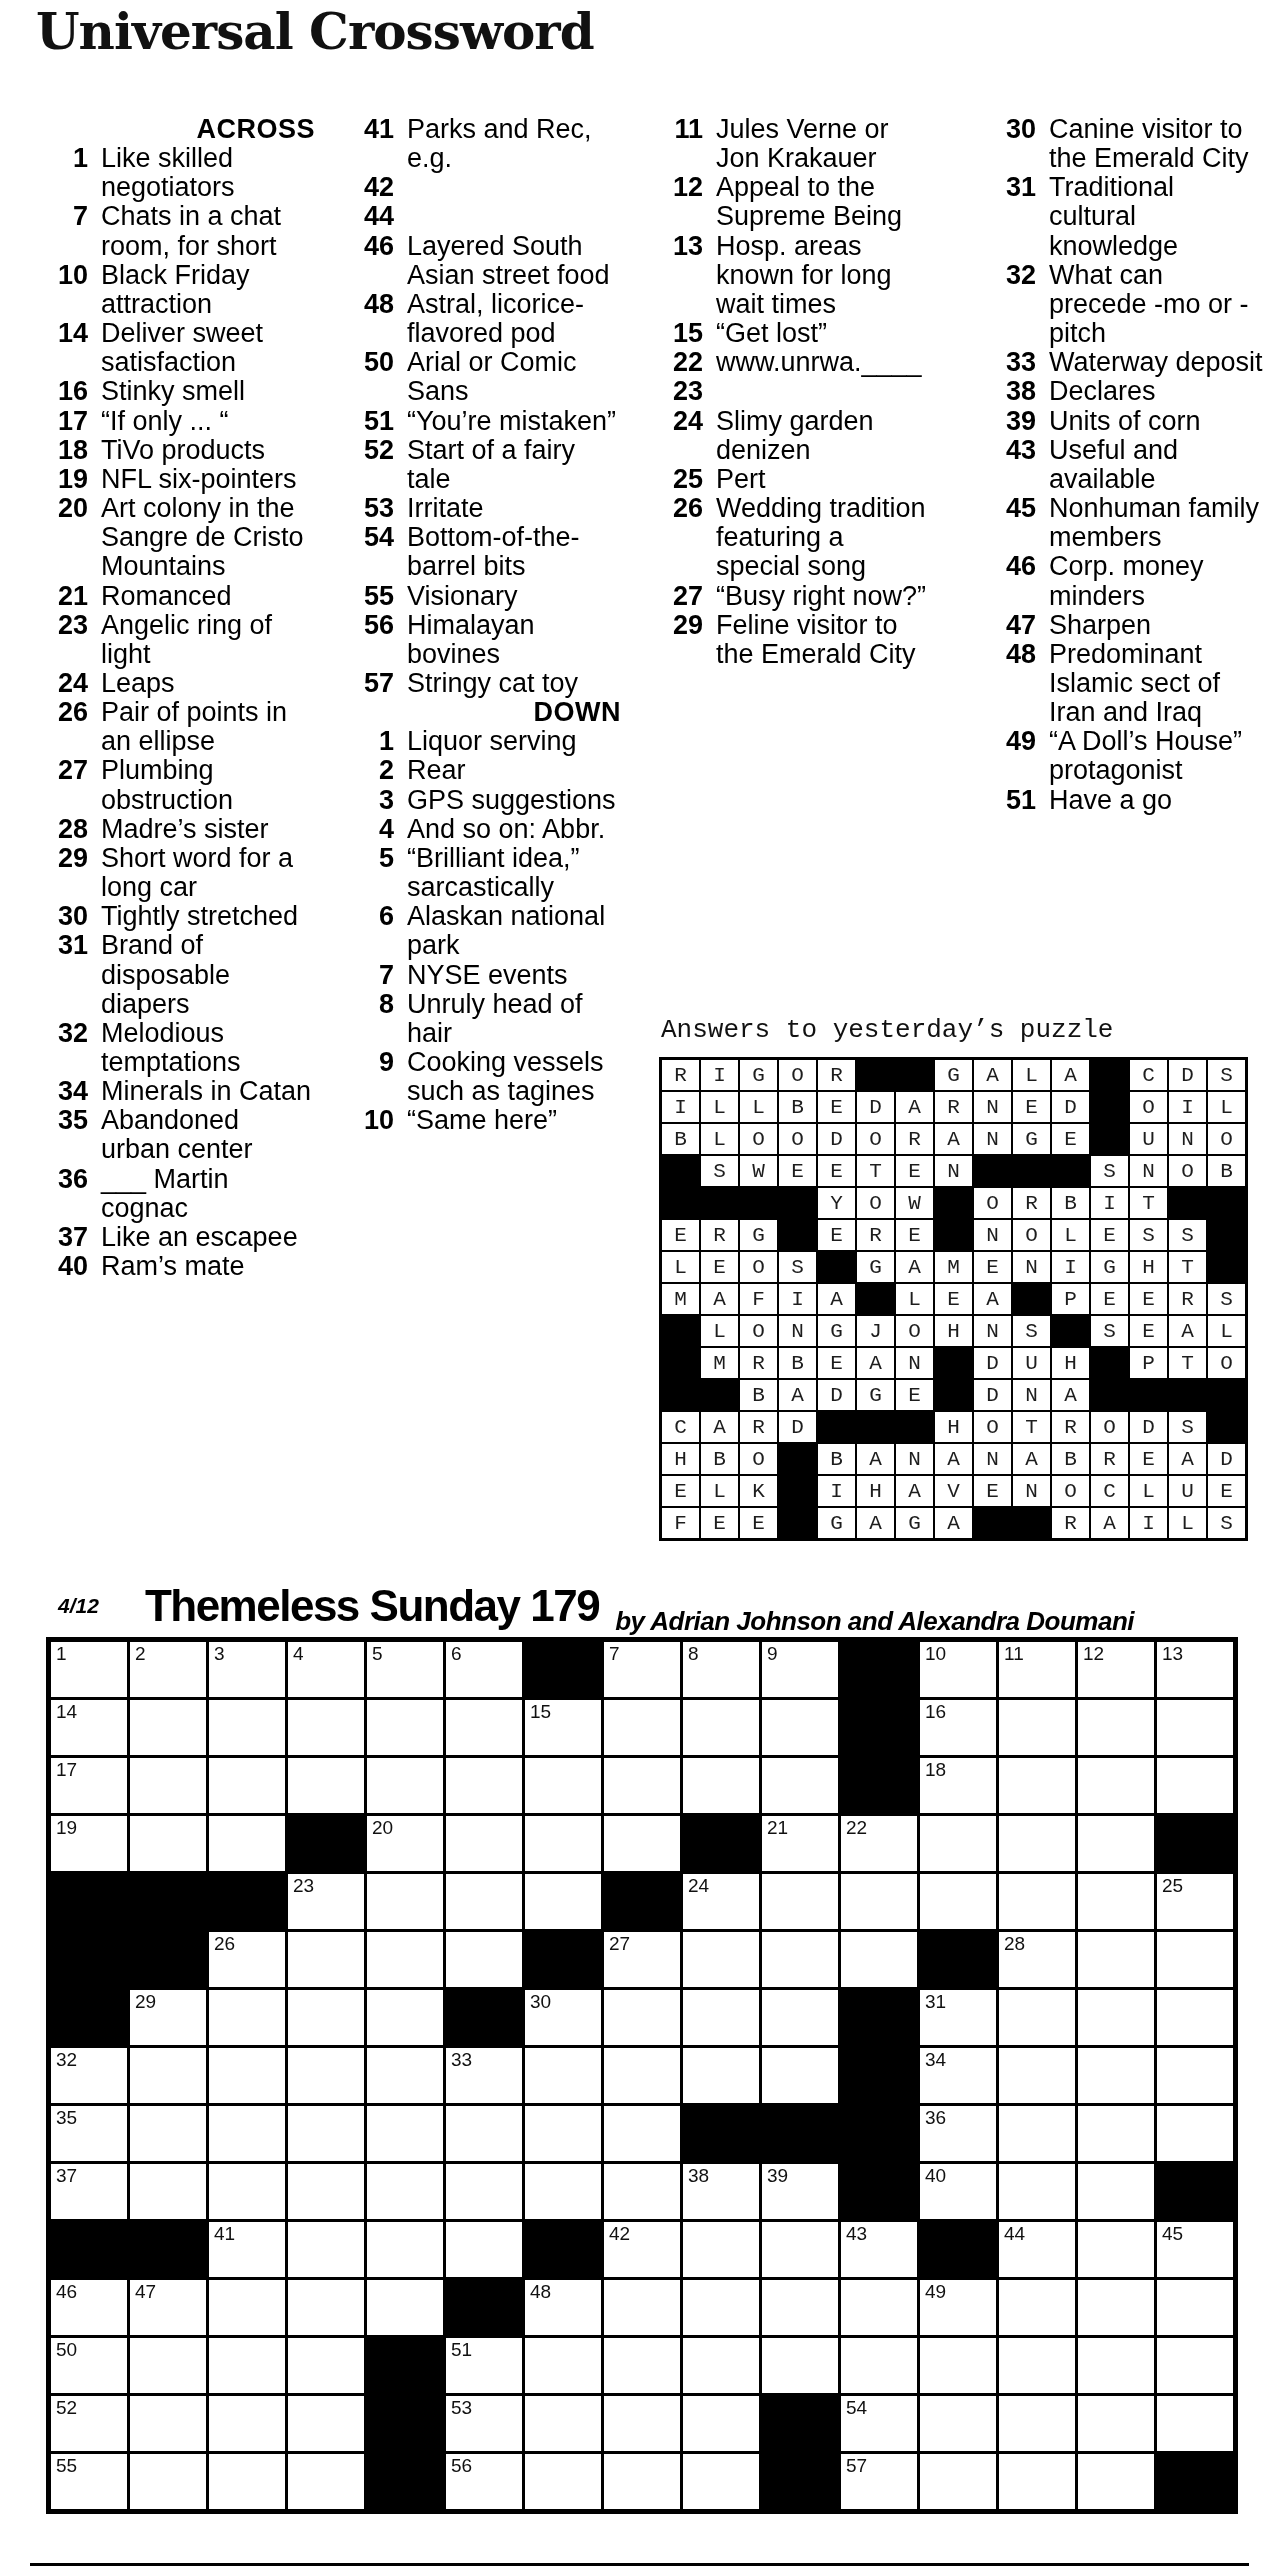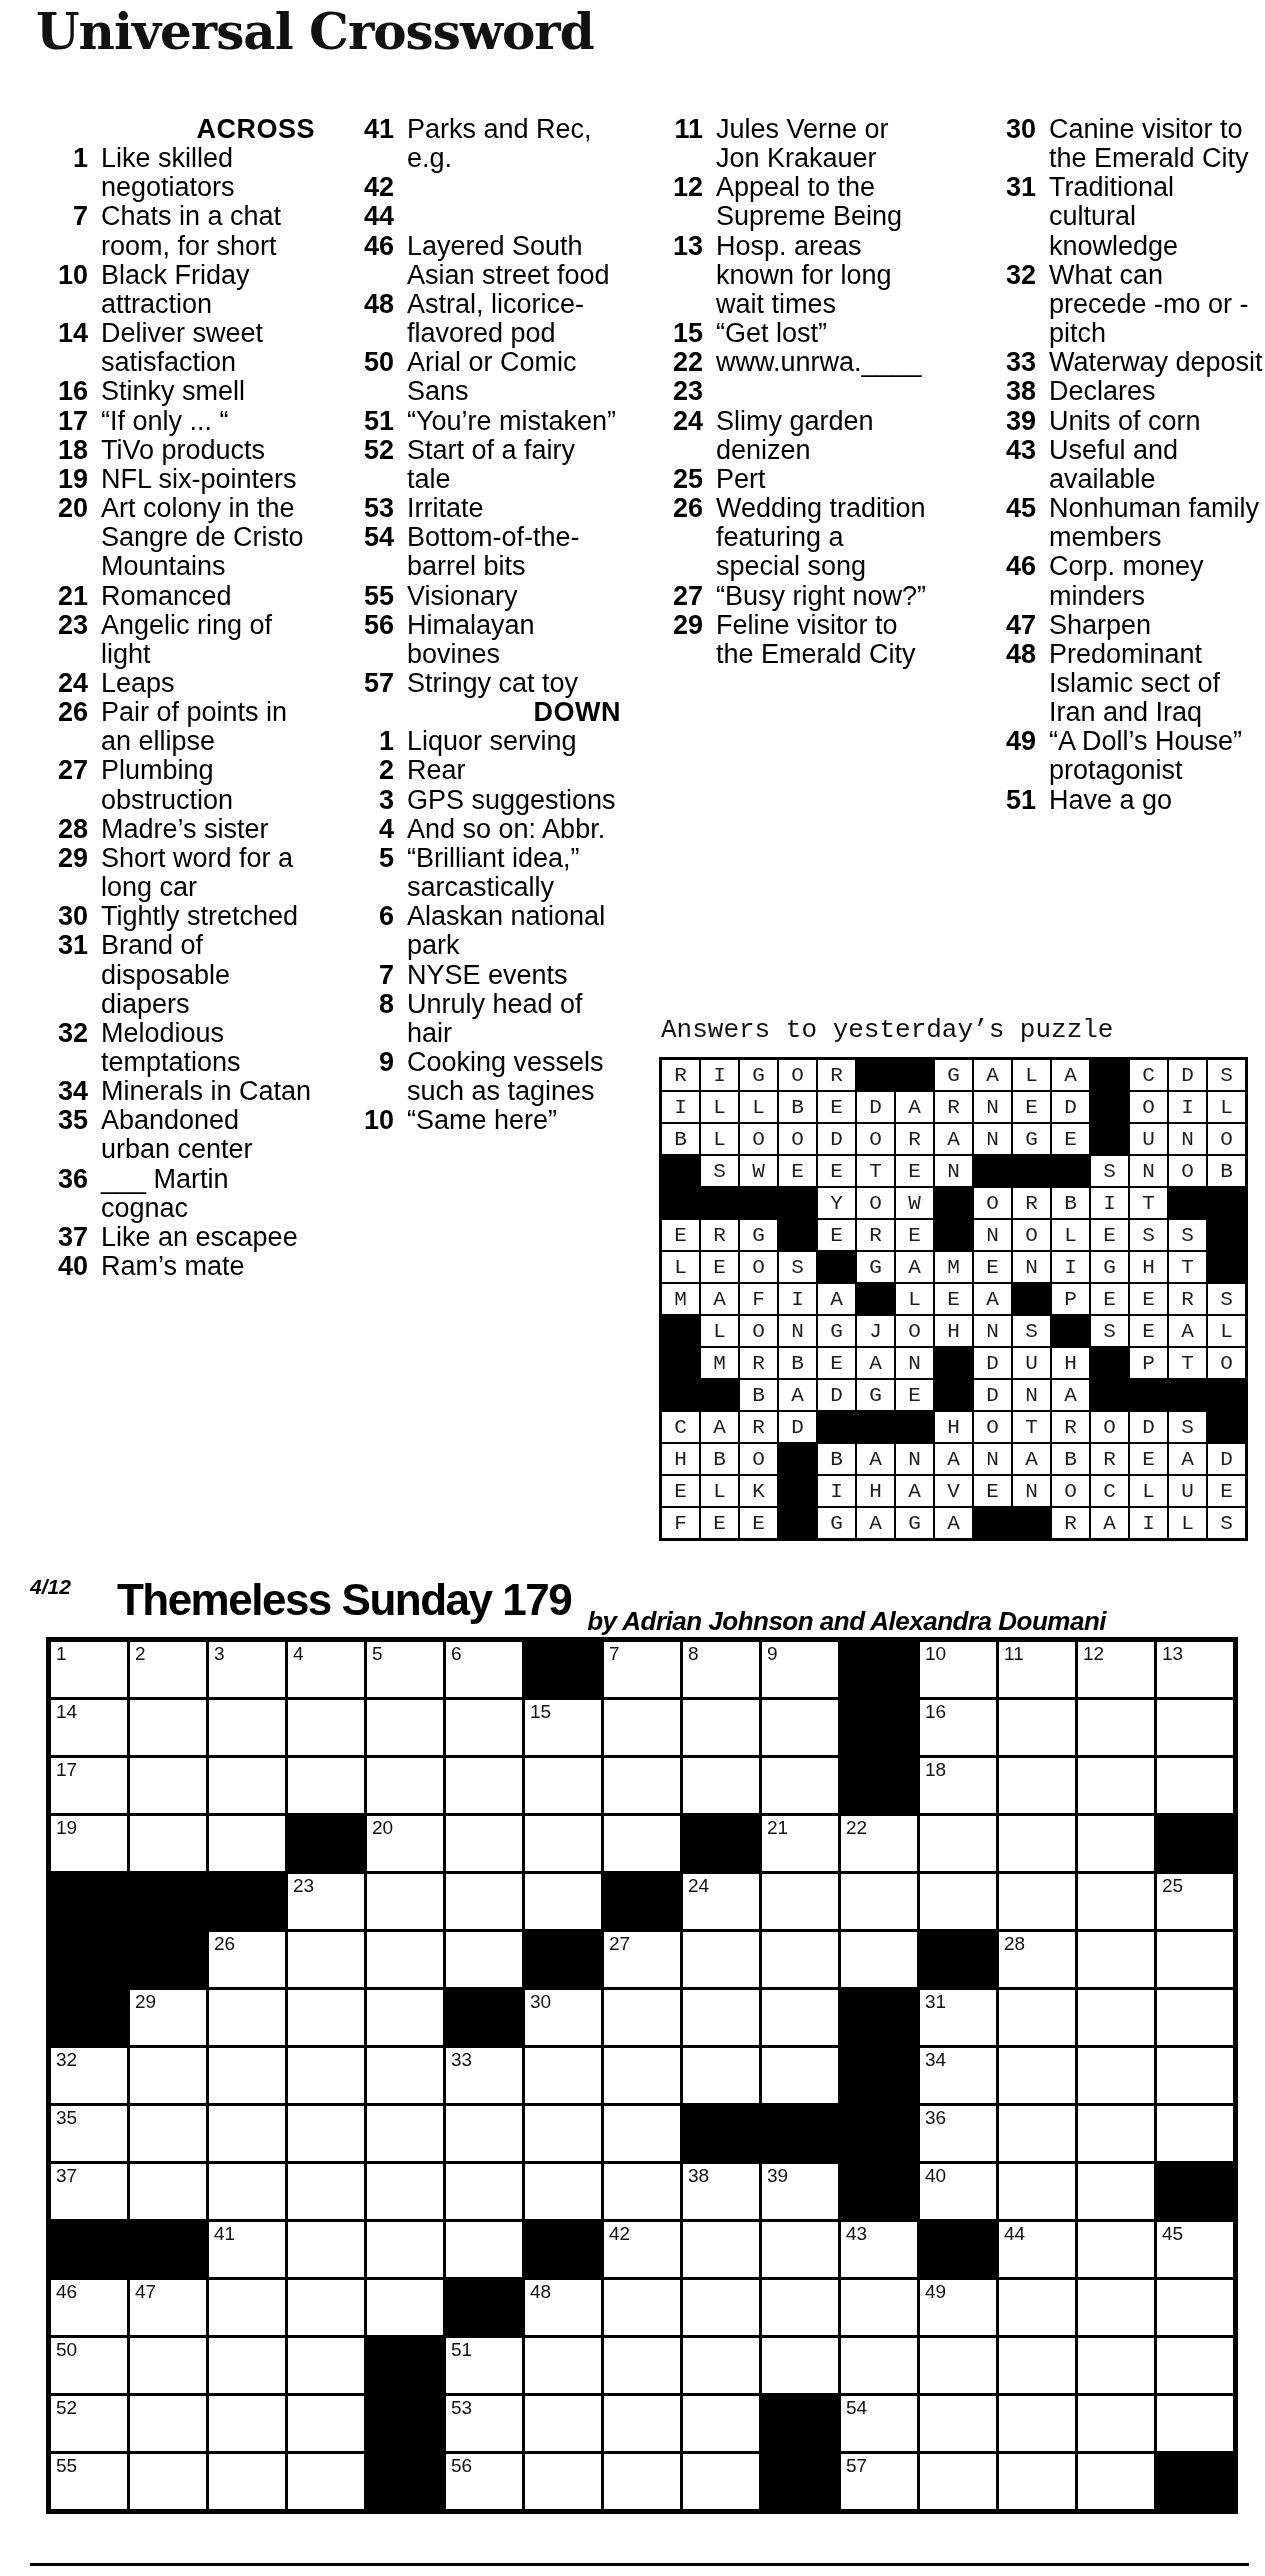--- a/index.html
+++ b/index.html
@@ -27,21 +27,21 @@
   .answers{position:absolute;left:659px;top:1015px;width:588px;font-family:Liberation Mono, monospace;}
   .ans-label{font-size:26px;margin:0 0 12px 2px;color:#111;}
   .ans-grid{
     display:grid;grid-template-columns:repeat(15,37px);grid-auto-rows:30px;
     gap:2px;background:#000;border:2px solid #000;padding:1px;width:max-content;
   }
   .ans-cell{background:#fff;display:flex;align-items:center;justify-content:center;
     font-size:21px;color:#1d1d1d;}
   .ans-cell.black{background:#000;}
   
-  .pheader{position:absolute;left:30px;top:1575px;width:1203px;display:flex;align-items:flex-start;}
+  .pheader{position:absolute;left:58px;top:1575px;width:1203px;display:flex;align-items:center;}
   .pdate{font-style:italic;font-weight:700;font-size:21px;}
   .ptitle{margin-left:46px;font-weight:700;font-size:44px;letter-spacing:-1.5px;white-space:nowrap;}
   .pbyline{margin-left:16px;font-style:italic;font-weight:700;font-size:26px;letter-spacing:-0.5px;white-space:nowrap;margin-top:31px;}
   
   .main-grid{
     position:absolute;left:46px;top:1637px;
     display:grid;grid-template-columns:repeat(15,76px);grid-auto-rows:55px;
     gap:3px;background:#000;border:2px solid #000;padding:3px;width:max-content;
   }
   .main-cell{background:#fff;position:relative;}

